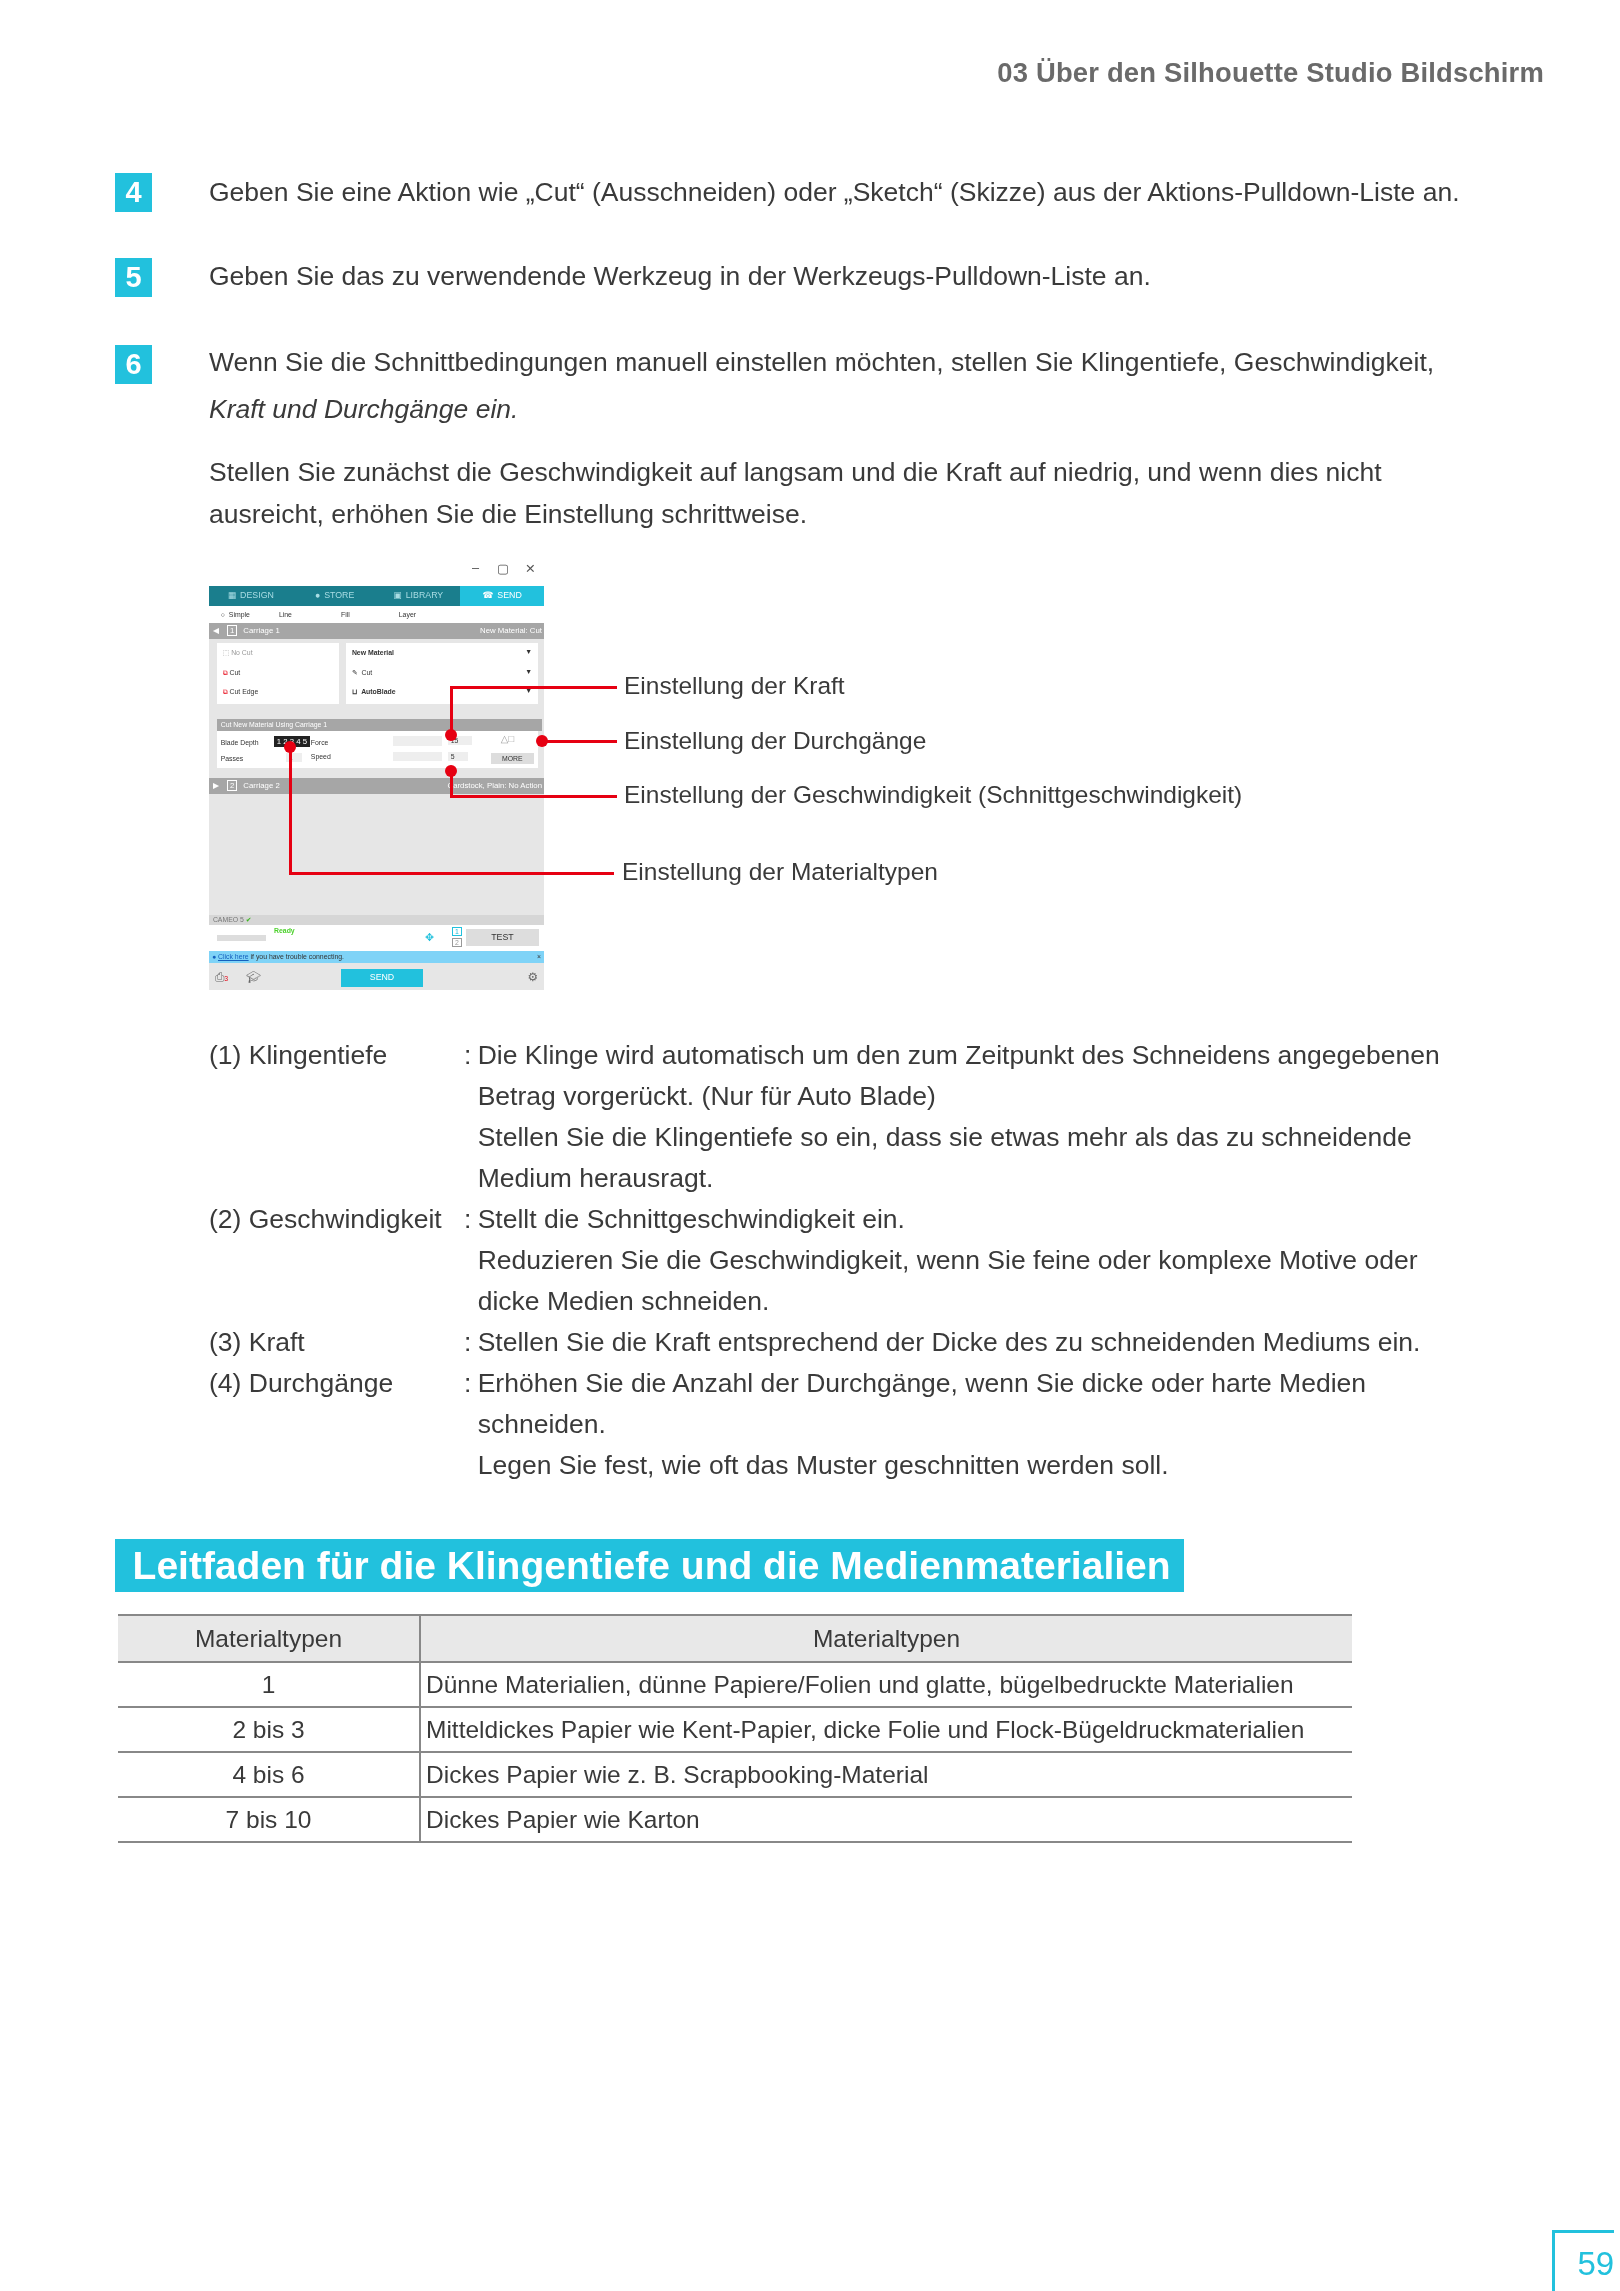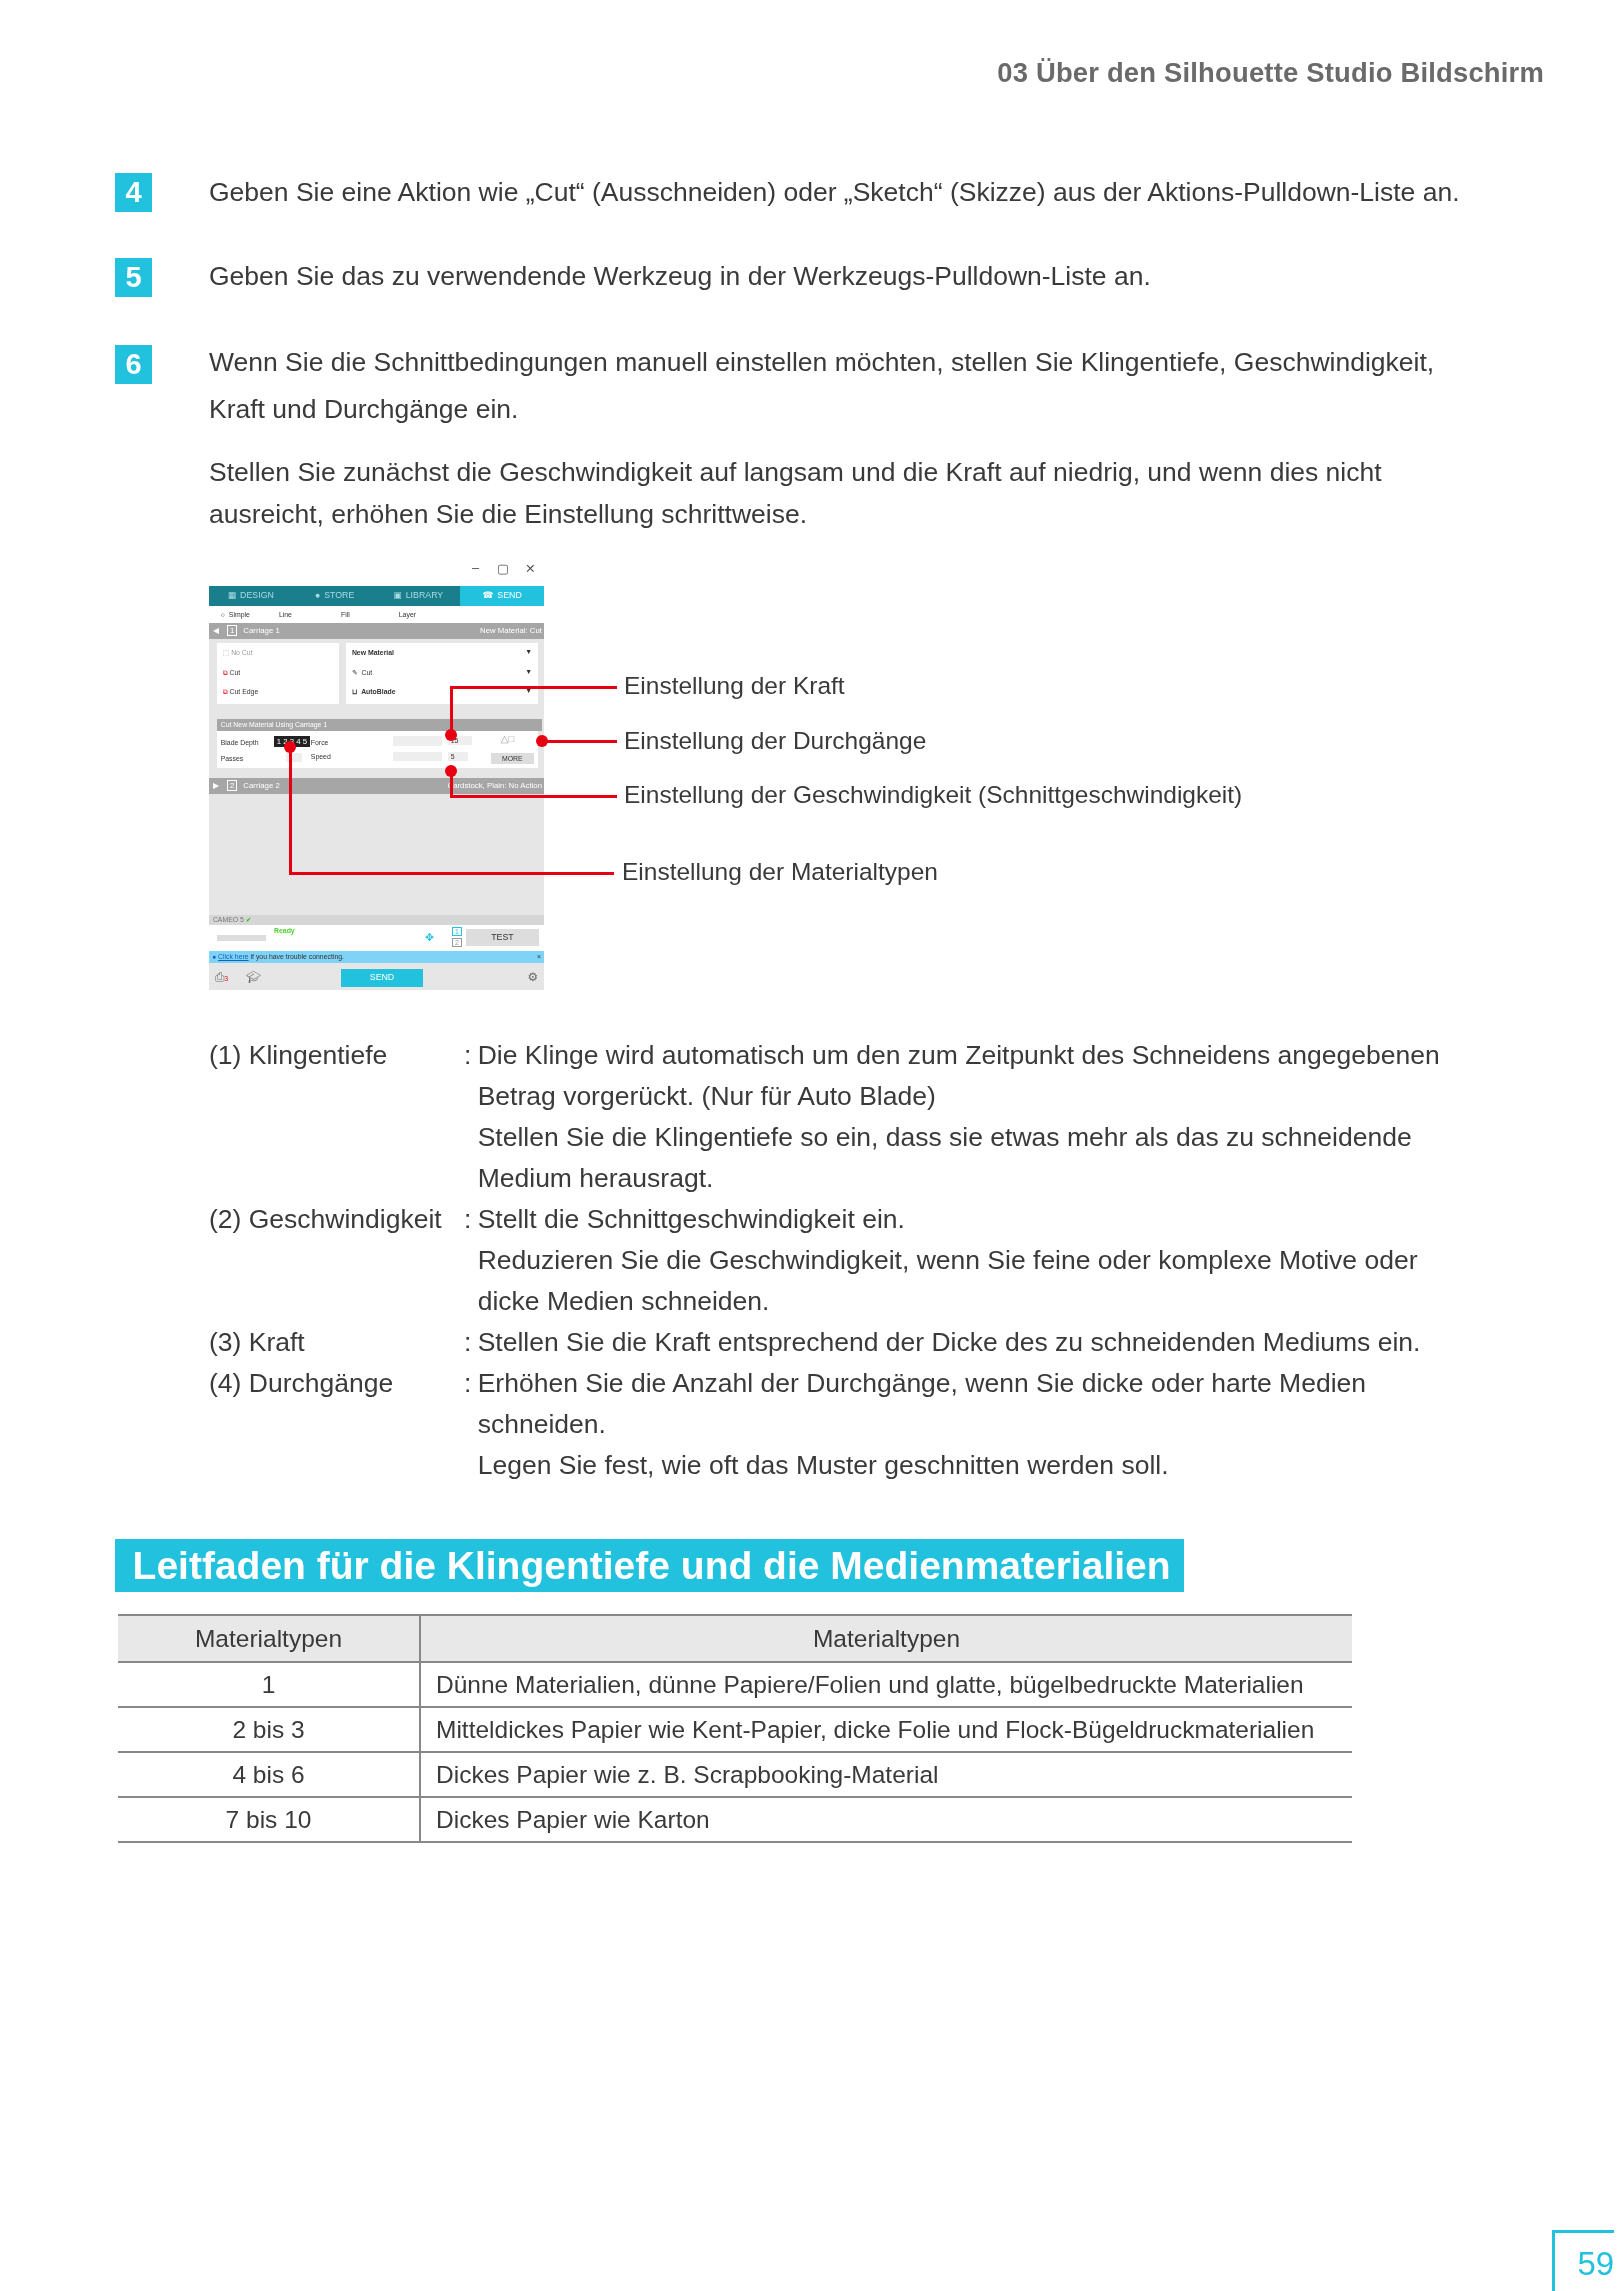--- a/index.html
+++ b/index.html
@@ -29,38 +29,38 @@
   .defs { left:209px; top:1035px; font-size:26.5px; color:#3a3a3a; }
   .defrow { display:flex; line-height:41px; }
   .defterm { width:255px; }
   .defcolon { width:13.7px; }
   .defbody { width:1019px; }
   .section-title { left:115px; top:1539px; height:53px; background:#22c1dd; color:#fff; font-size:39px; font-weight:bold; line-height:53px; padding:0 13.7px 0 17.6px; }
   table.guide { position:absolute; left:118px; top:1614px; width:1234px; border-collapse:collapse; font-size:24.5px; color:#3a3a3a; }
   table.guide th { background:#e8e8e8; font-weight:normal; height:43px; border-top:2.9px solid #888; border-bottom:2.9px solid #888; }
   table.guide td { height:41px; border-bottom:2.9px solid #888; }
   table.guide th:first-child, table.guide td:first-child { width:299px; text-align:center; border-right:2px solid #888; }
-  table.guide td:nth-child(2) { padding-left:15px; }
+  table.guide td:nth-child(2) { padding-left:5px; }
   table.guide th:nth-child(2) { text-align:center; }
   .pagenum { right:5.9px; bottom:0; width:59px; height:59px; border-left:3.9px solid #22c1dd; border-top:3.9px solid #22c1dd; color:#22c1dd; font-size:33px; text-align:right; line-height:61px; font-weight:300; }
 </style>
 </head>
 <body>
 
 <div class="abs hdr">03 Über den Silhouette Studio Bildschirm</div>
 
 <div class="abs stepnum" style="left:115px;top:173px;">4</div>
 <div class="abs steptext" style="left:209px;top:169px;">Geben Sie eine Aktion wie „Cut“ (Ausschneiden) oder „Sketch“ (Skizze) aus der Aktions-Pulldown-Liste an.</div>
 
 <div class="abs stepnum" style="left:115px;top:258px;">5</div>
 <div class="abs steptext" style="left:209px;top:253px;">Geben Sie das zu verwendende Werkzeug in der Werkzeugs-Pulldown-Liste an.</div>
 
 <div class="abs stepnum" style="left:115px;top:345px;">6</div>
 <div class="abs steptext" style="left:209px;top:339px;">Wenn Sie die Schnittbedingungen manuell einstellen möchten, stellen Sie Klingentiefe, Geschwindigkeit,</div>
-<div class="abs steptext" style="left:209px;top:386px;">Kraft und Durchgänge ein.</div>
+<div class="abs steptext" style="left:209px;top:386px;font-style:italic;">Kraft und Durchgänge ein.</div>
 
 <div class="abs para" style="left:209px;top:451px;">Stellen Sie zunächst die Geschwindigkeit auf langsam und die Kraft auf niedrig, und wenn dies nicht</div>
 <div class="abs para" style="left:209px;top:493px;">ausreicht, erhöhen Sie die Einstellung schrittweise.</div>
 
 <div class="abs winbar">
   <span class="winctl" style="left:263px;">–</span>
   <span class="winctl" style="left:288px;">▢</span>
   <span class="winctl" style="left:316px;">✕</span>
 </div>
 

